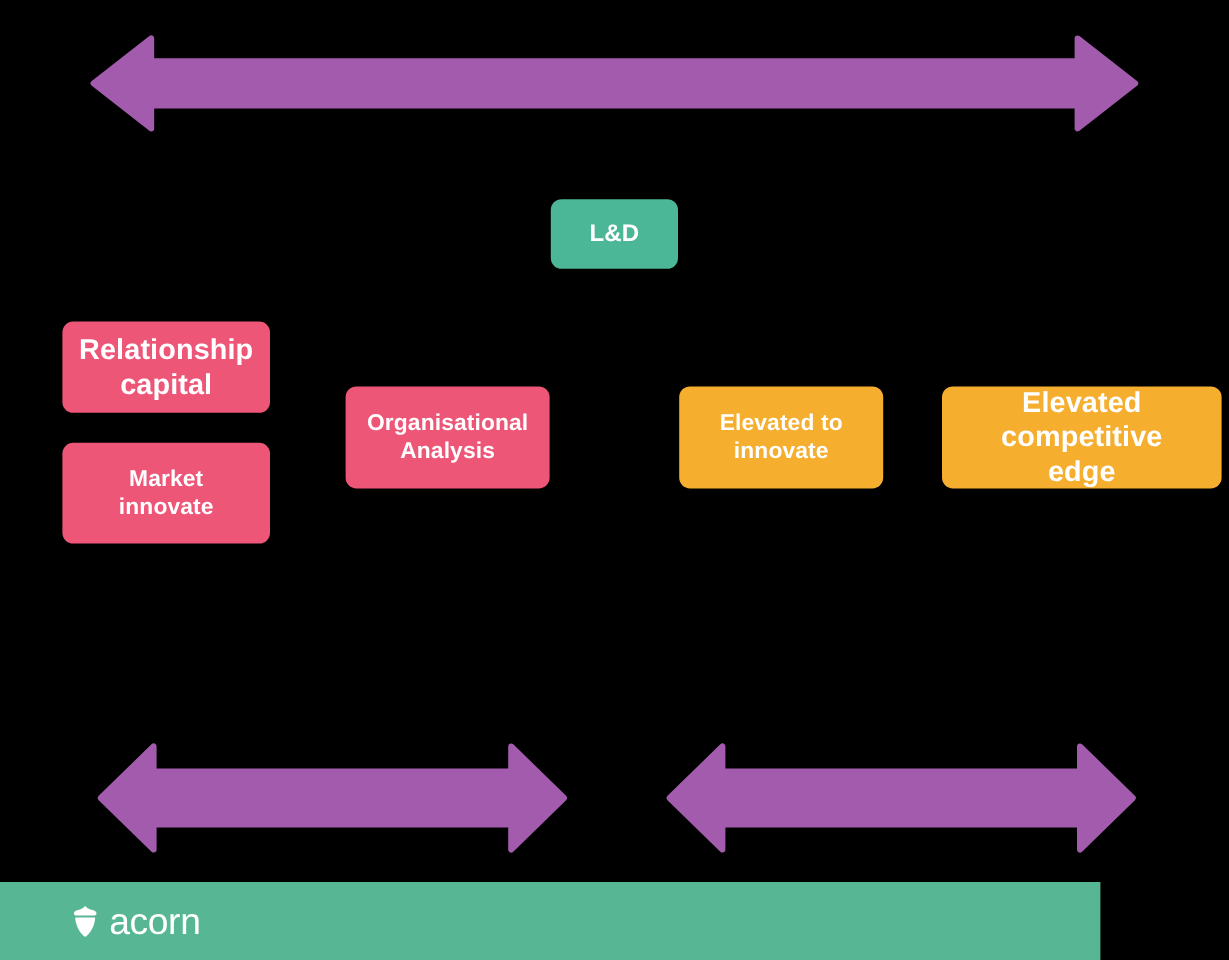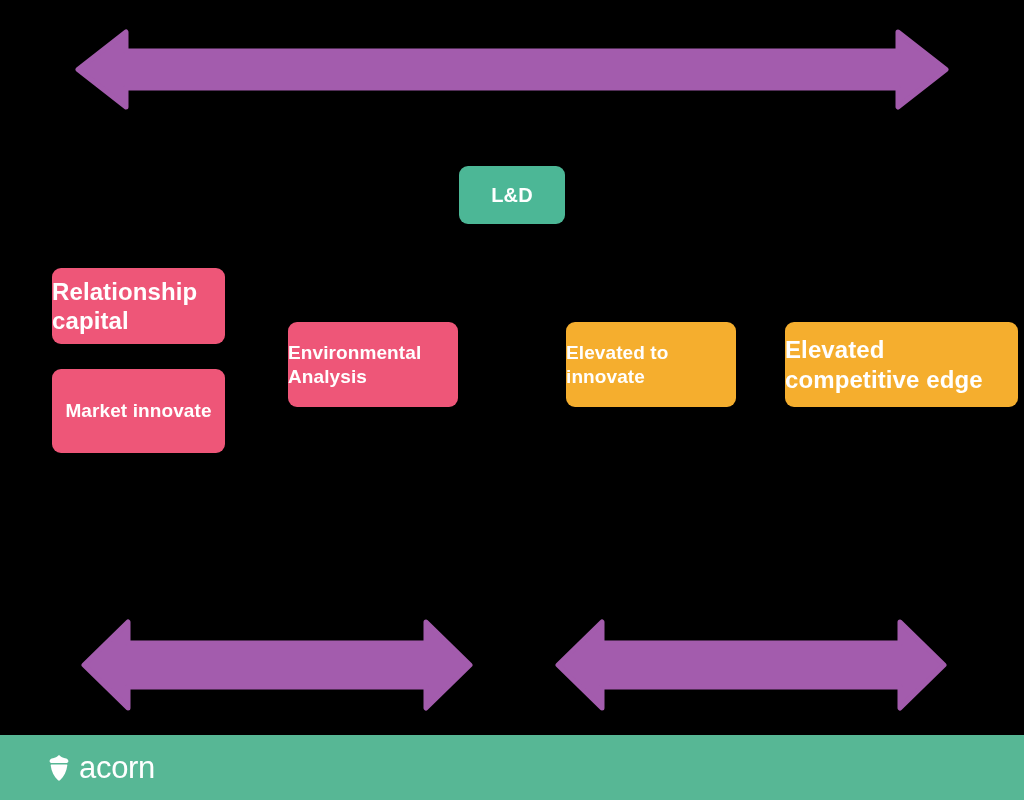--- a/index.html
+++ b/index.html
@@ -53,26 +53,26 @@
     height: 86px;
   }
 
   
   .node {
     position: absolute;
     border-radius: 9px;
     display: flex;
     align-items: center;
     justify-content: center;
-    text-align: left;
+    text-align: center;
     color: #ffffff;
     font-weight: bold;
     line-height: 1.22;
     box-sizing: border-box;
-    padding: 4px 0;
+    padding: 4px 28px;
     letter-spacing: 0.1px;
   }
 
   #node-ld {
     left: 459px;
     top: 166px;
     width: 106px;
     height: 58px;
     font-size: 20px;
   }
@@ -117,25 +117,25 @@
     width: 170px;
     height: 85px;
     font-size: 19px;
   }
 
   
   #footer-bar {
     position: absolute;
     left: 0;
     top: 735px;
-    width: 1024px;
+    width: 917px;
     height: 65px;
     display: flex;
     align-items: center;
-    padding-left: 48px;
+    padding-left: 60px;
     box-sizing: border-box;
   }
   #footer-logo {
     display: flex;
     align-items: center;
     gap: 9px;
   }
   #acorn-icon {
     display: block;
     width: 22px;
@@ -166,21 +166,21 @@
 
   <div class="node" id="node-relationship-capital" style="background:#ee5678;">
     <span>Relationship capital</span>
   </div>
 
   <div class="node" id="node-market-position" style="background:#ee5678;">
     <span>Market innovate</span>
   </div>
 
   <div class="node" id="node-environmental-analysis" style="background:#ee5678;">
-    <span>Environmental Analysis</span>
+    <span>Organisational Analysis</span>
   </div>
 
   <div class="node" id="node-capacity-to-innovate" style="background:#f5ae2e;">
     <span>Elevated to innovate</span>
   </div>
 
   <div class="node" id="node-elevated-competitive-edge" style="background:#f5ae2e;">
     <span>Elevated competitive edge</span>
   </div>
 

